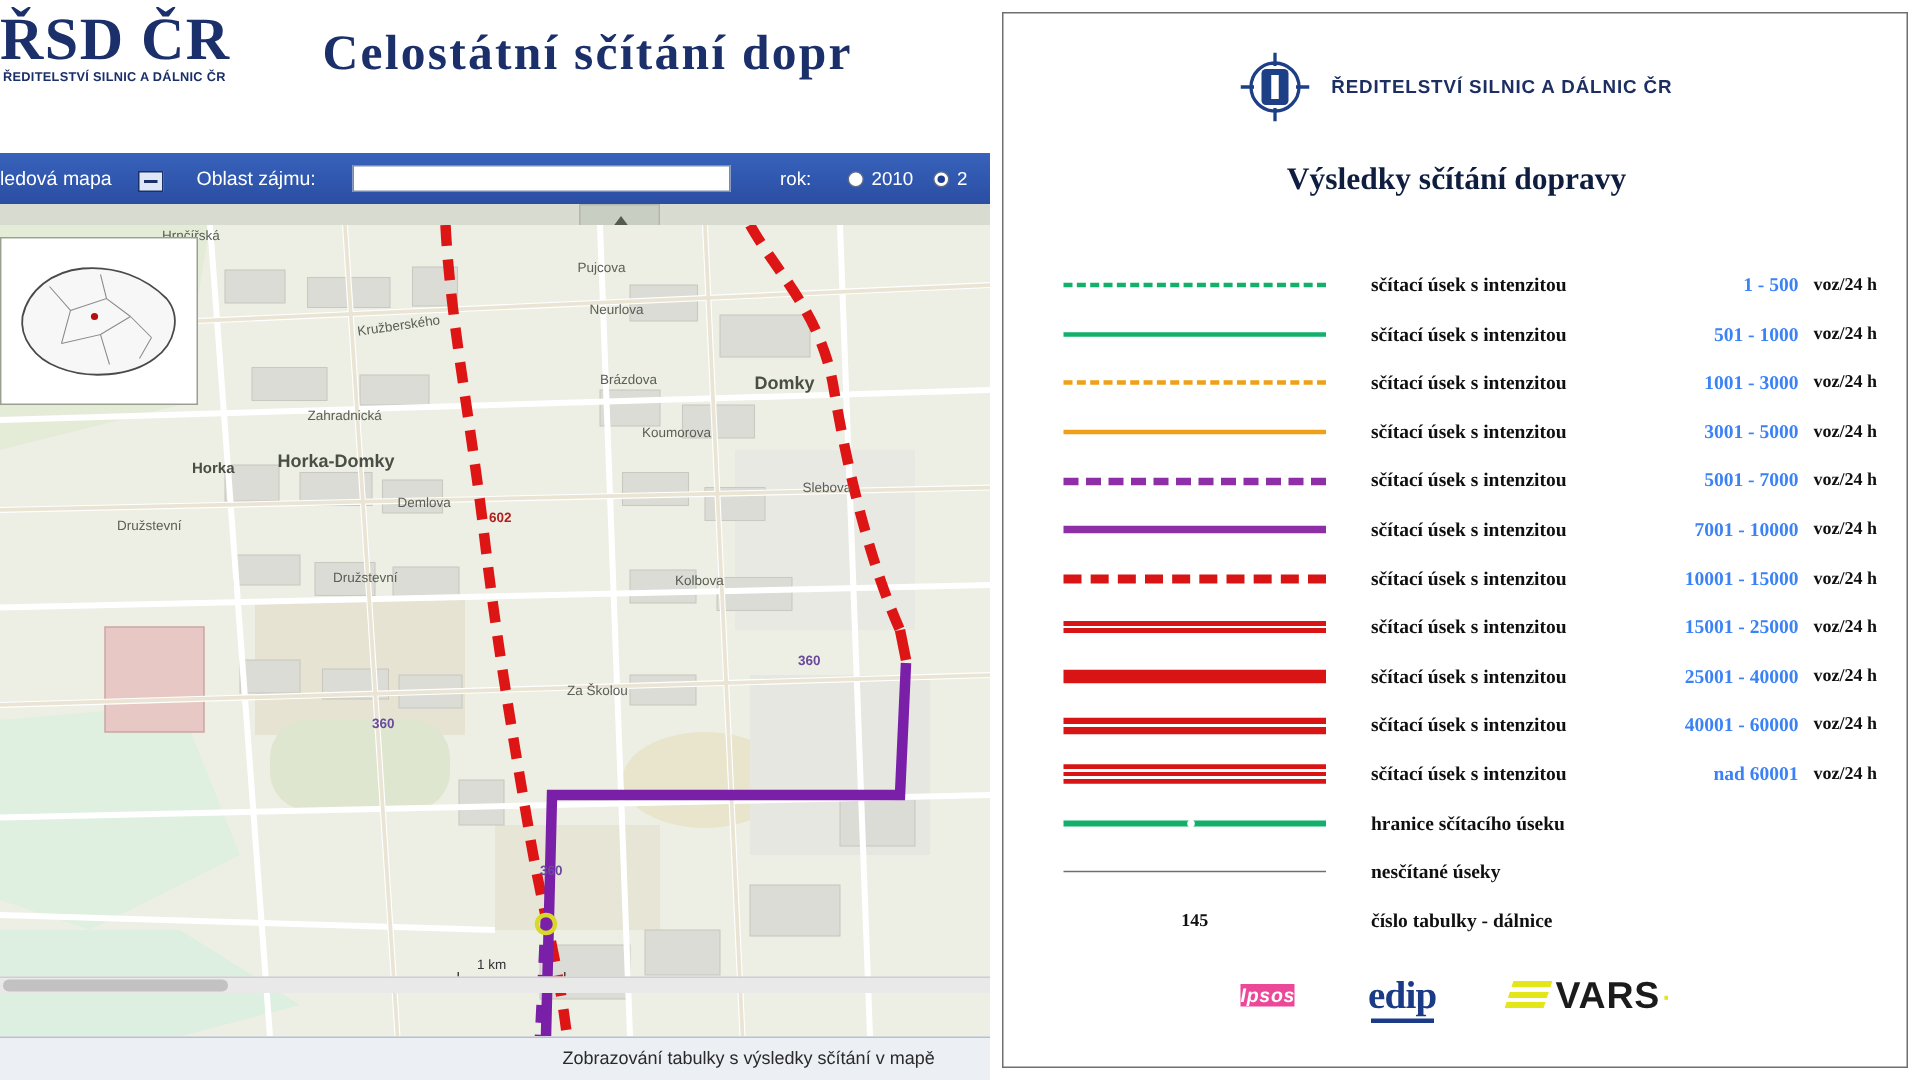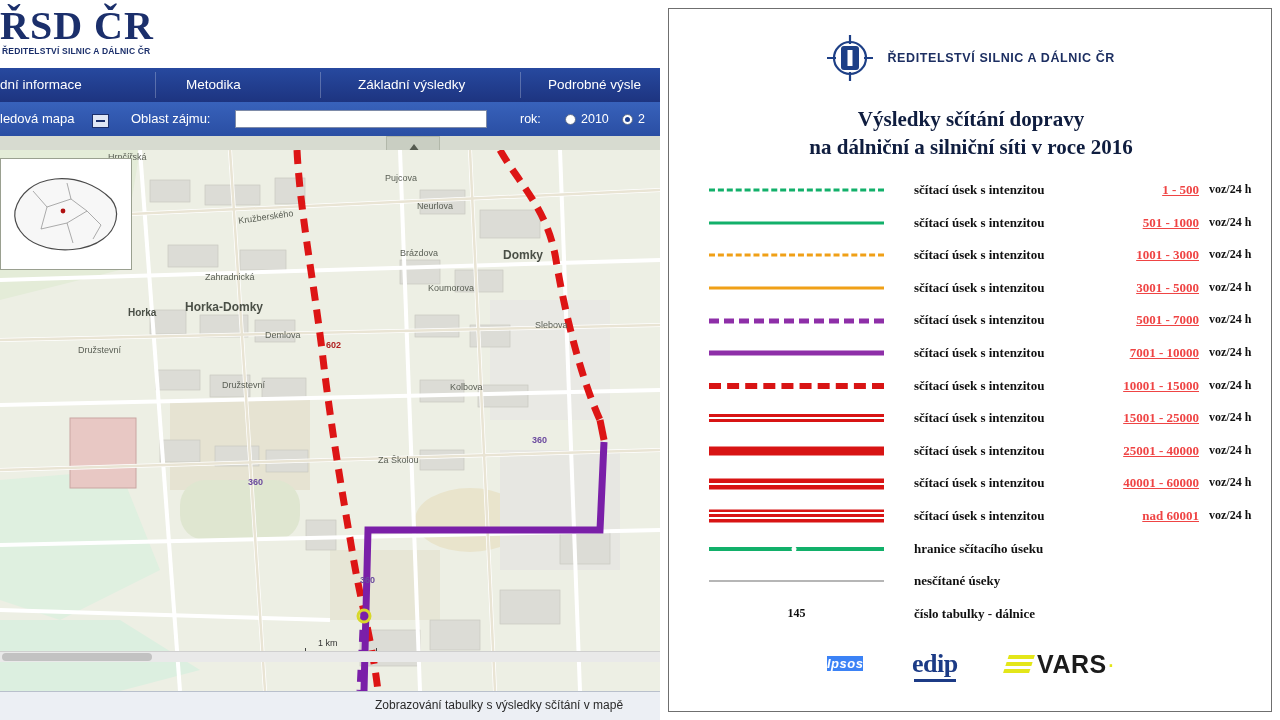--- a/index.html
+++ b/index.html
@@ -367,23 +367,22 @@
   }
   .lrow .range {
     position: absolute;
     left: 400px;
     top: 8px;
     width: 130px;
     text-align: right;
     font-family: "Liberation Serif", serif;
     font-size: 13px;
     font-weight: bold;
-    color: #ef4444;
-    white-space: nowrap;
-    text-decoration: underline;
+    color: #3b82f6;
+    white-space: nowrap;
   }
   .lrow .unit {
     position: absolute;
     left: 540px;
     top: 8px;
     font-family: "Liberation Serif", serif;
     font-size: 12px;
     font-weight: bold;
     color: #101010;
     white-space: nowrap;
@@ -406,21 +405,21 @@
     width: 604px;
     text-align: center;
   }
   .partner {
     display: inline-block;
     vertical-align: middle;
     margin: 0 22px;
   }
   .ipsos-badge {
     width: 46px; height: 42px;
-    background: #3b82f6;
+    background: #ec4899;
     color: #ffffff;
     font-size: 13px;
     font-weight: bold;
     font-style: italic;
     line-height: 42px;
     text-align: left;
     letter-spacing: 0.5px;
   }
   .edip-badge {
     font-family: "Liberation Serif", serif;
@@ -469,31 +468,23 @@
 
 <div class="screen">
 
   <div class="app">
 
     <div class="app-header">
       <div class="logo-block">
         <div class="logo-title">ŘSD ČR</div>
         <div class="logo-sub">ŘEDITELSTVÍ SILNIC A DÁLNIC ČR</div>
       </div>
+      <div class="header-title">Celostátní sčítání dopr</div>
     </div>
 
-    <div class="navbar">
-      <div class="sep" style="left:155px;"></div>
-      <div class="sep" style="left:320px;"></div>
-      <div class="sep" style="left:520px;"></div>
-      <div class="navitem" style="left:0px;">dní informace</div>
-      <div class="navitem" style="left:186px;">Metodika</div>
-      <div class="navitem" style="left:358px;">Základní výsledky</div>
-      <div class="navitem" style="left:548px;">Podrobné výsle</div>
-    </div>
 
     <div class="subbar">
       <div class="subbar-label" style="left:0px;">ledová mapa</div>
       <div class="minus-box"></div>
       <div class="subbar-label" style="left:131px;">Oblast zájmu:</div>
       <input class="area-input" type="text" value="" style="">
       <div class="rok-label">rok:</div>
       <div class="radio" style="left:565px;"></div>
       <div class="radio-text" style="left:581px;">2010</div>
       <div class="radio checked" style="left:622px;"></div>
@@ -581,21 +572,21 @@
           <circle cx="364" cy="466" r="6" fill="none" stroke="#d8d82a" stroke-width="3"></circle>
         </svg>
 
         
         <div class="place-label" style="left:185px; top:150px;">Horka-Domky</div>
         <div class="place-label" style="left:455px; top:98px;padding-left:48px;">Domky</div>
         <div class="place-label" style="left:128px; top:157px; font-size:10px;">Horka</div>
 
         <div class="road-label" style="left:108px; top:2px;">Hrnčířská</div>
         <div class="road-label" style="left:385px; top:23px;">Pujcova</div>
-        <div class="road-label" style="left:393px; top:51px;margin-left:24px;">Neurlova</div>
+        <div class="road-label" style="left:393px; top:51px;">Neurlova</div>
         <div class="road-label" style="left:238px; top:62px; transform:rotate(-8deg);">Kružberského</div>
         <div class="road-label" style="left:400px; top:98px;">Brázdova</div>
         <div class="road-label" style="left:428px; top:133px;">Koumorova</div>
         <div class="road-label" style="left:205px; top:122px;">Zahradnická</div>
         <div class="road-label" style="left:265px; top:180px;">Demlova</div>
         <div class="road-label" style="left:535px; top:170px;">Slebova</div>
         <div class="road-label" style="left:78px;  top:195px;">Družstevní</div>
         <div class="road-label" style="left:222px; top:230px;">Družstevní</div>
         <div class="road-label" style="left:450px; top:232px;">Kolbova</div>
         <div class="road-label" style="left:378px; top:305px;">Za Školou</div>
@@ -646,21 +637,20 @@
             <rect x="14" y="11" width="18" height="24" rx="3" fill="#1d3f86"></rect>
             <rect x="20.5" y="15" width="5" height="16" fill="#ffffff"></rect>
             <path d="M23,0 L23,9 M23,37 L23,46 M0,23 L9,23 M37,23 L46,23" stroke="#1d3f86" stroke-width="2.2"></path>
           </svg>
         </span>
         <span class="rsd-name">ŘEDITELSTVÍ SILNIC A DÁLNIC ČR</span>
       </div>
 
       <div class="legend-title">
         <div>Výsledky sčítání dopravy</div>
-        <div>na dálniční a silniční síti v roce 2016</div>
       </div>
 
       <div class="legend-rows">
 
         <div class="lrow">
           <div class="sample-wrap">
             <div class="sample" style="border-top:3px dashed #12b06a;"></div>
           </div>
           <div class="desc">sčítací úsek s intenzitou</div>
           <div class="range">1 - 500</div>

